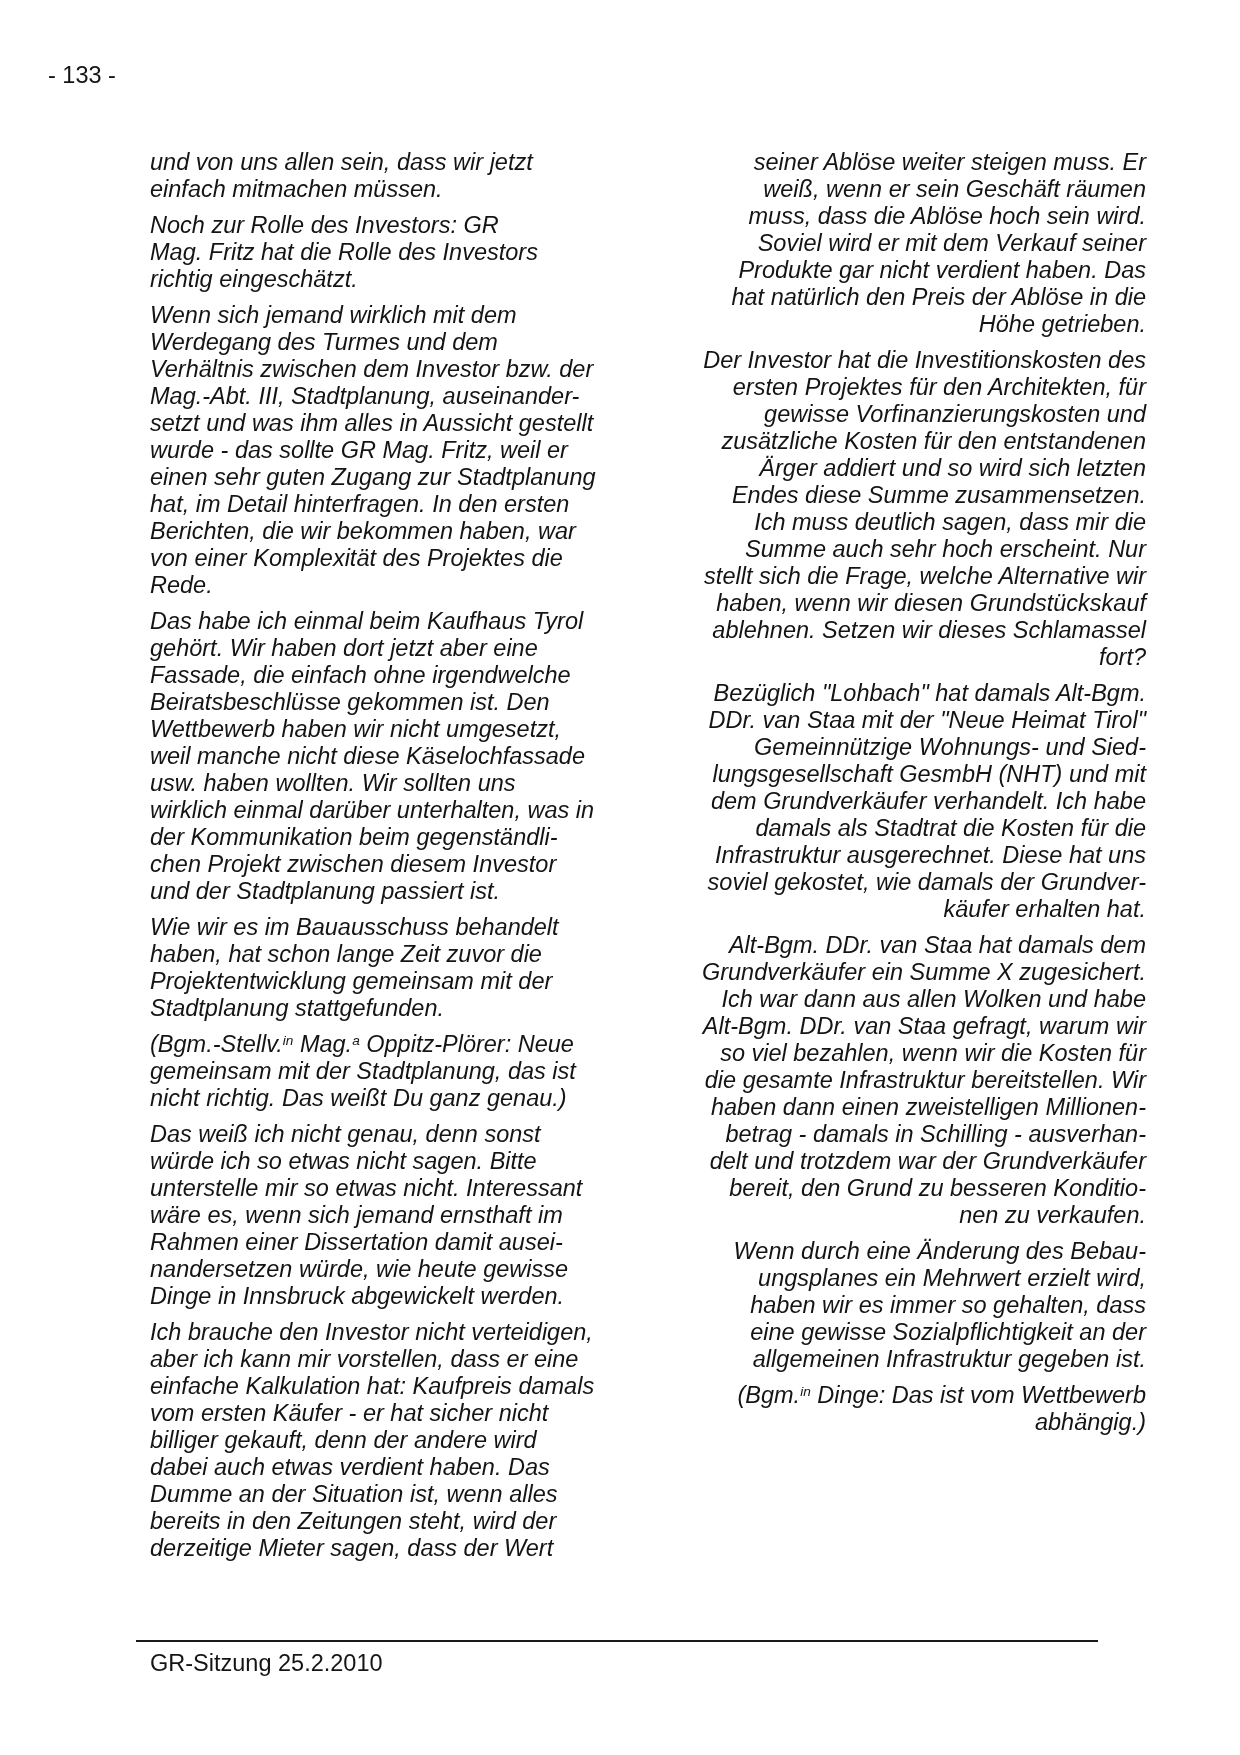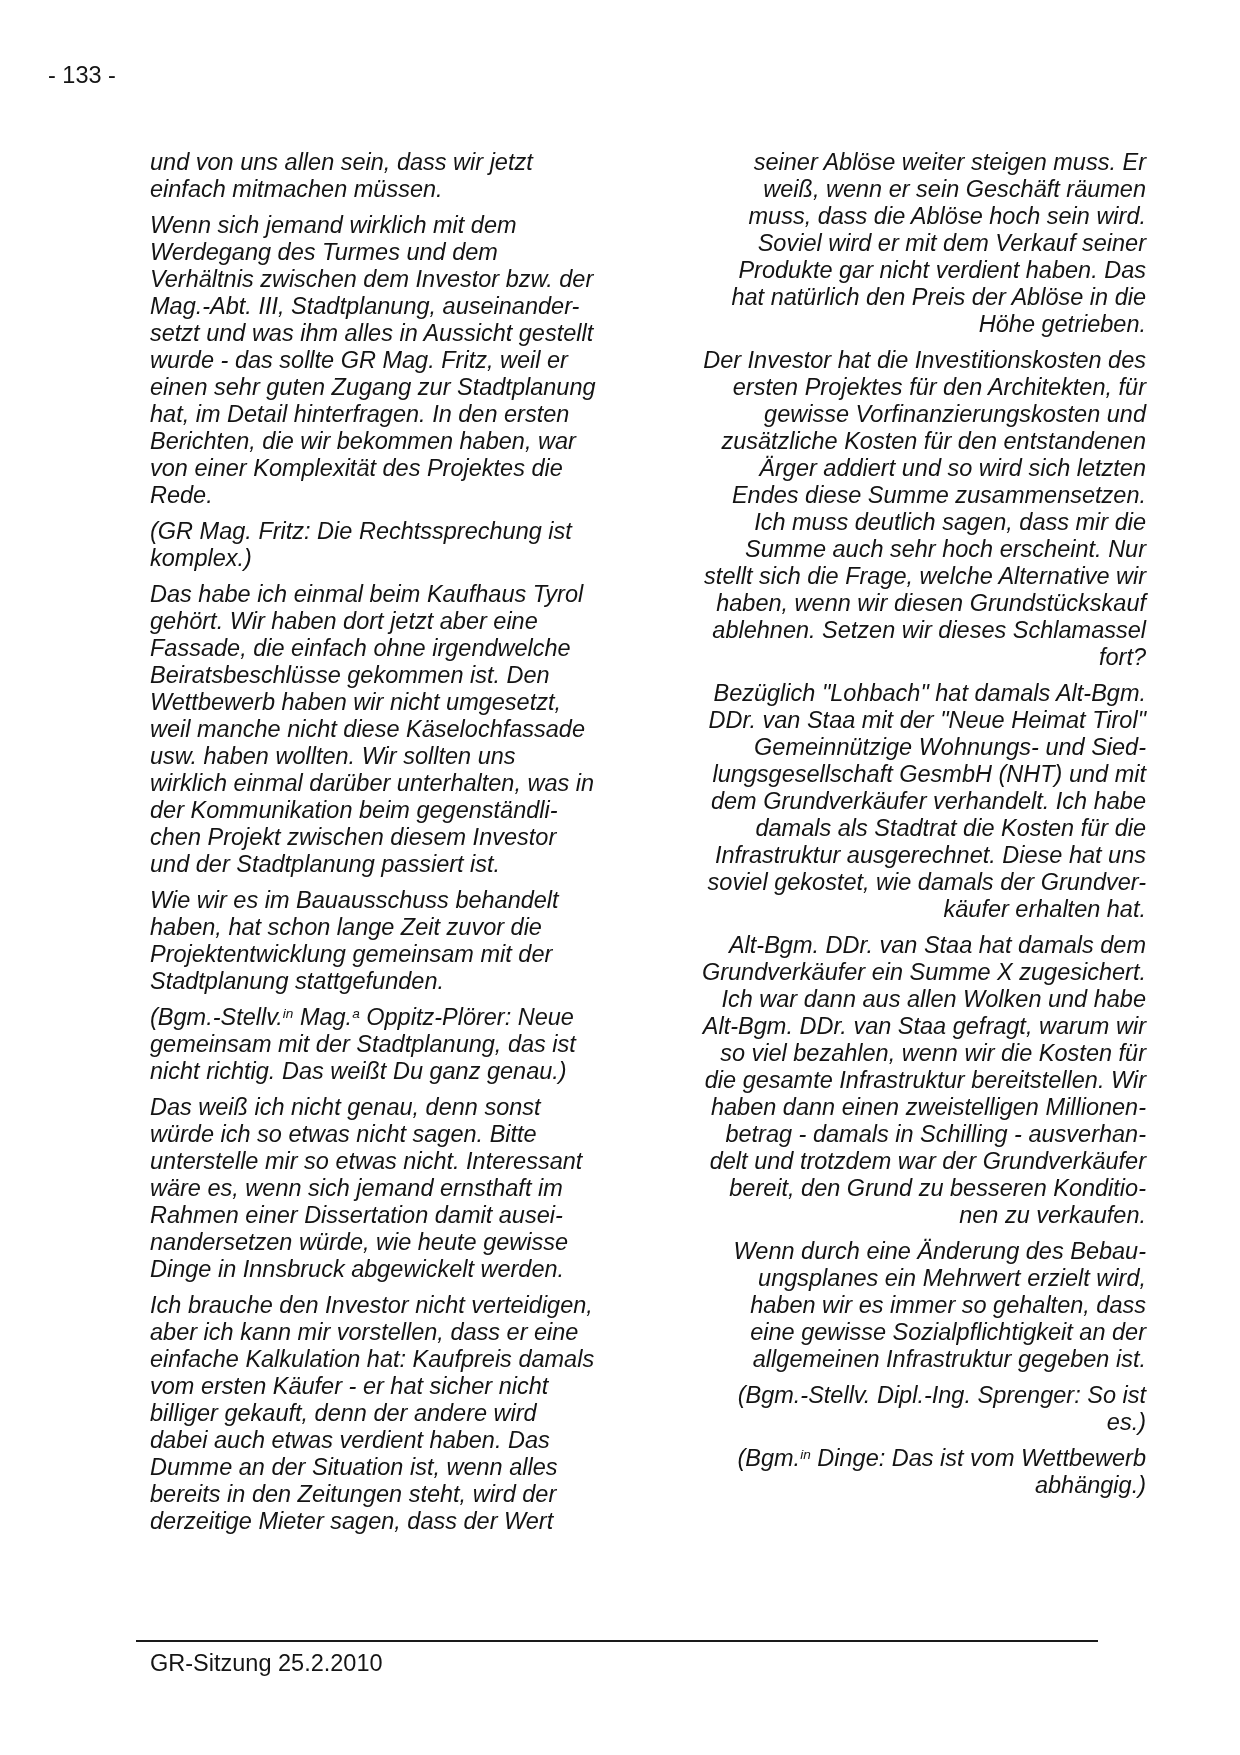--- a/index.html
+++ b/index.html
@@ -64,33 +64,34 @@
   }
 </style>
 </head>
 <body>
 
 <div class="page">
   <div class="page-number">- 133 -</div>
   <div class="column left">
       <p class="para"><span>und von uns allen sein, dass wir jetzt
 einfach mitmachen müssen.</span></p>
+      <p class="para"><span>Noch zur Rolle des Investors: GR
+Mag. Fritz hat die Rolle des Investors
+richtig eingeschätzt.</span></p>
       <p class="para"><span>Wenn sich jemand wirklich mit dem
 Werdegang des Turmes und dem
 Verhältnis zwischen dem Investor bzw. der
 Mag.-Abt. III, Stadtplanung, auseinander-
 setzt und was ihm alles in Aussicht gestellt
 wurde - das sollte GR Mag. Fritz, weil er
 einen sehr guten Zugang zur Stadtplanung
 hat, im Detail hinterfragen. In den ersten
 Berichten, die wir bekommen haben, war
 von einer Komplexität des Projektes die
 Rede.</span></p>
-      <p class="para"><span>(GR Mag. Fritz: Die Rechtssprechung ist
-komplex.)</span></p>
       <p class="para"><span>Das habe ich einmal beim Kaufhaus Tyrol
 gehört. Wir haben dort jetzt aber eine
 Fassade, die einfach ohne irgendwelche
 Beiratsbeschlüsse gekommen ist. Den
 Wettbewerb haben wir nicht umgesetzt,
 weil manche nicht diese Käselochfassade
 usw. haben wollten. Wir sollten uns
 wirklich einmal darüber unterhalten, was in
 der Kommunikation beim gegenständli-
 chen Projekt zwischen diesem Investor
@@ -157,20 +158,18 @@
 haben dann einen zweistelligen Millionen-
 betrag - damals in Schilling - ausverhan-
 delt und trotzdem war der Grundverkäufer
 bereit, den Grund zu besseren Konditio-
 nen zu verkaufen.</span></p>
       <p class="para"><span>Wenn durch eine Änderung des Bebau-
 ungsplanes ein Mehrwert erzielt wird,
 haben wir es immer so gehalten, dass
 eine gewisse Sozialpflichtigkeit an der
 allgemeinen Infrastruktur gegeben ist.</span></p>
-      <p class="para"><span>(Bgm.-Stellv. Dipl.-Ing. Sprenger: So ist
-es.)</span></p>
       <p class="para"><span>(Bgm.</span><sup>in</sup><span> Dinge: Das ist vom Wettbewerb
 abhängig.)</span></p>
     </div>
   <div class="footer-rule"></div>
   <div class="footer-text">GR-Sitzung 25.2.2010</div>
 </div>
 
 </body></html>

